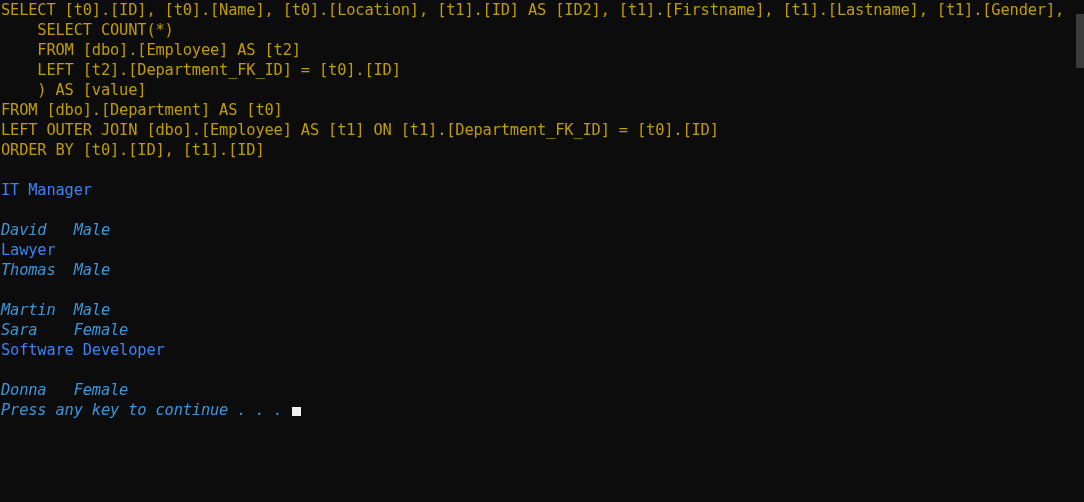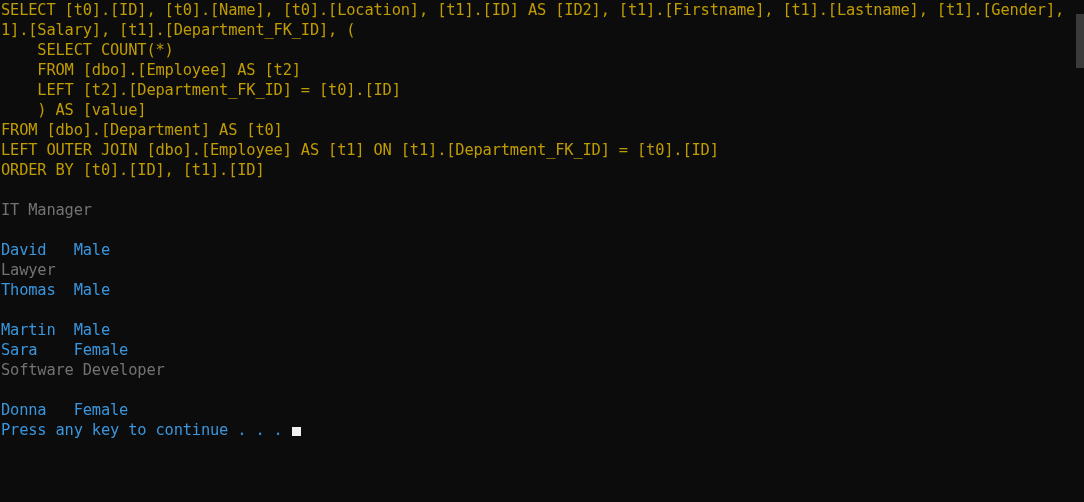--- a/index.html
+++ b/index.html
@@ -32,22 +32,22 @@
     font-family: "DejaVu Sans Mono", "Liberation Mono", monospace;
     font-size: 15.4px;
     line-height: 20px;
     height: 20px;
     white-space: pre;
     letter-spacing: -0.18px;
     padding-left: 1px;
   }
 
   .c-yellow  { color: #c19c00; }
-  .c-green   { color: #737373; }
-  .c-cyan    { color: #3a96dd; }
+  .c-green   { color: #3b82f6; }
+  .c-cyan    { color: #3a96dd; font-style: italic; }
   .c-white   { color: #cccccc; }
 
   .cursor-block {
     display: inline-block;
     width: 9px;
     height: 9px;
     background: #f0f0f0;
     vertical-align: baseline;
     position: relative;
     top: 1px;
@@ -69,21 +69,20 @@
     width: 8px;
     height: 54px;
     background: #3b3b3b;
   }
 </style>
 </head>
 <body>
 
 <div id="console">
     <div class="line c-yellow">SELECT [t0].[ID], [t0].[Name], [t0].[Location], [t1].[ID] AS [ID2], [t1].[Firstname], [t1].[Lastname], [t1].[Gender], [t</div>
-    <div class="line c-yellow">1].[Salary], [t1].[Department_FK_ID], (</div>
     <div class="line c-yellow">    SELECT COUNT(*)</div>
     <div class="line c-yellow">    FROM [dbo].[Employee] AS [t2]</div>
     <div class="line c-yellow">    LEFT [t2].[Department_FK_ID] = [t0].[ID]</div>
     <div class="line c-yellow">    ) AS [value]</div>
     <div class="line c-yellow">FROM [dbo].[Department] AS [t0]</div>
     <div class="line c-yellow">LEFT OUTER JOIN [dbo].[Employee] AS [t1] ON [t1].[Department_FK_ID] = [t0].[ID]</div>
     <div class="line c-yellow">ORDER BY [t0].[ID], [t1].[ID]</div>
     <div class="line c-white"></div>
     <div class="line c-green">IT Manager</div>
     <div class="line c-white"></div>

